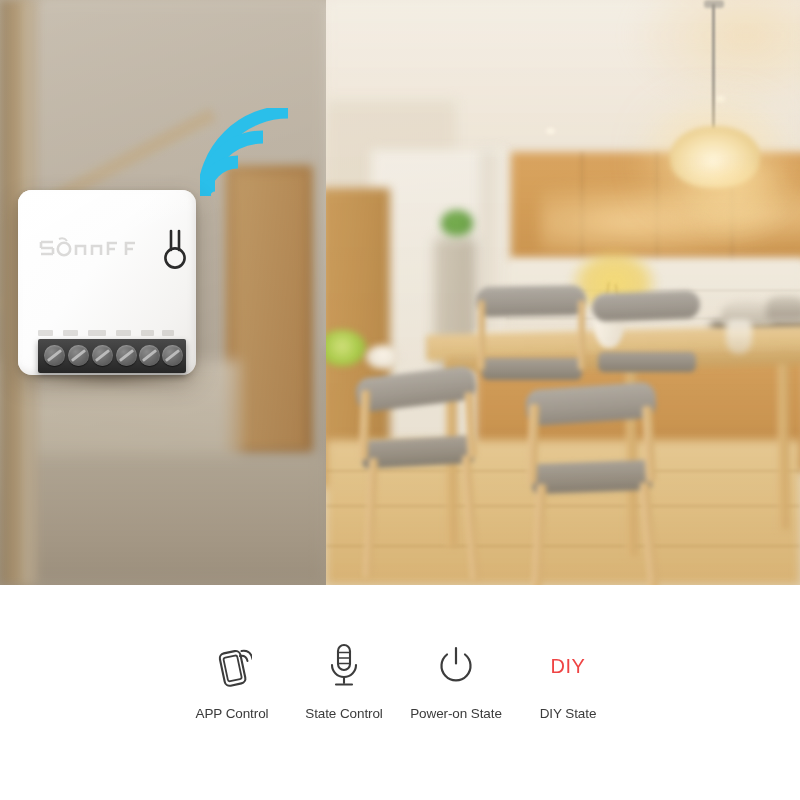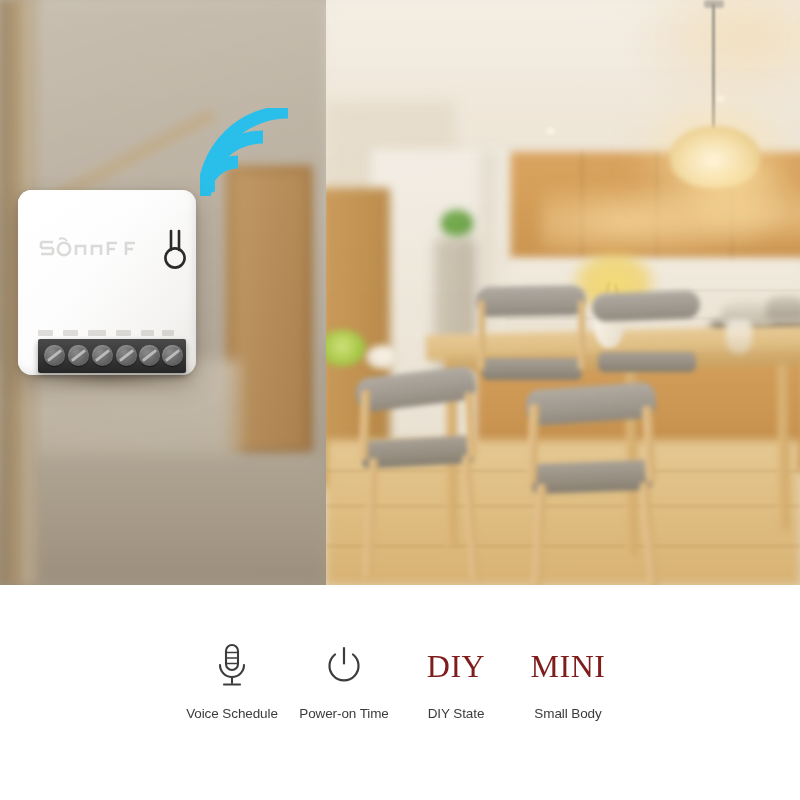--- a/index.html
+++ b/index.html
@@ -340,22 +340,22 @@
     padding-top:55px;box-sizing:border-box;
   }
   .feature{
     width:112px;
     display:flex;flex-direction:column;align-items:center;
   }
   .f-icon{
     height:52px;display:flex;align-items:center;justify-content:center;
   }
   .f-text-icon{
-    font-size:32px;color:#7f1d1d;letter-spacing:.5px;
-    font-family:Liberation Serif, serif;
+    font-size:20px;color:#ef4444;letter-spacing:.5px;
+    font-family:Liberation Sans, sans-serif;
     line-height:52px;
   }
   .f-label{
     margin-top:14px;
     font-size:13.5px;color:#3b3b3b;white-space:nowrap;
     letter-spacing:-.1px;
   }
 </style>
 </head>
 <body>
@@ -520,54 +520,61 @@
       <div class="screw" style="left:30px;"></div>
       <div class="screw" style="left:54px;"></div>
       <div class="screw" style="left:78px;"></div>
       <div class="screw" style="left:101px;"></div>
       <div class="screw" style="left:124px;"></div>
     </div>
   </div>
 
   <div class="features">
 
+    <div class="feature">
+      <div class="f-icon">
+        <svg width="40" height="44" viewBox="0 0 40 44" fill="none">
+          <g transform="rotate(-12 20 24)">
+            <rect x="10" y="8" width="21" height="33" rx="5" stroke="#3c3c3c" stroke-width="2.1"></rect>
+            <rect x="13.5" y="12.5" width="14" height="24" rx="2" stroke="#3c3c3c" stroke-width="1.8"></rect>
+          </g>
+          <path d="M28 12 q6 -1 7.5 5" stroke="#3c3c3c" stroke-width="2" fill="none" stroke-linecap="round"></path>
+          <path d="M29.5 7 q9 -1.5 11 8" stroke="#3c3c3c" stroke-width="2" fill="none" stroke-linecap="round"></path>
+        </svg>
+      </div>
+      <div class="f-label">APP Control</div>
+    </div>
 
 
     <div class="feature">
       <div class="f-icon">
         <svg width="38" height="48" viewBox="0 0 38 48" fill="none">
           <rect x="13" y="3" width="12" height="25" rx="6" stroke="#3c3c3c" stroke-width="2.1"></rect>
           <path d="M13 10.5 H25 M13 16 H25 M13 21.5 H25" stroke="#3c3c3c" stroke-width="1.5"></path>
           <path d="M7 23 a12 12 0 0 0 24 0" stroke="#3c3c3c" stroke-width="2.1" fill="none" stroke-linecap="round"></path>
           <path d="M19 35 V41" stroke="#3c3c3c" stroke-width="2.1" stroke-linecap="round"></path>
           <path d="M11 42.5 H27" stroke="#3c3c3c" stroke-width="2.1" stroke-linecap="round"></path>
         </svg>
       </div>
-      <div class="f-label">Voice Schedule</div>
+      <div class="f-label">State Control</div>
     </div>
 
 
     <div class="feature">
       <div class="f-icon">
         <svg width="40" height="44" viewBox="0 0 40 44" fill="none">
           <path d="M11 10.5 a14.5 14.5 0 1 0 18 0" stroke="#3c3c3c" stroke-width="2.2" fill="none" stroke-linecap="round"></path>
           <path d="M20 4 V19.5" stroke="#3c3c3c" stroke-width="2.2" stroke-linecap="round"></path>
         </svg>
       </div>
-      <div class="f-label">Power-on Time</div>
+      <div class="f-label">Power-on State</div>
     </div>
 
     <div class="feature">
       <div class="f-icon">
         <span class="f-text-icon">DIY</span>
       </div>
       <div class="f-label">DIY State</div>
     </div>
 
-    <div class="feature">
-      <div class="f-icon">
-        <span class="f-text-icon">MINI</span>
-      </div>
-      <div class="f-label">Small Body</div>
-    </div>
 
   </div>
 </div>
 
 </body></html>

